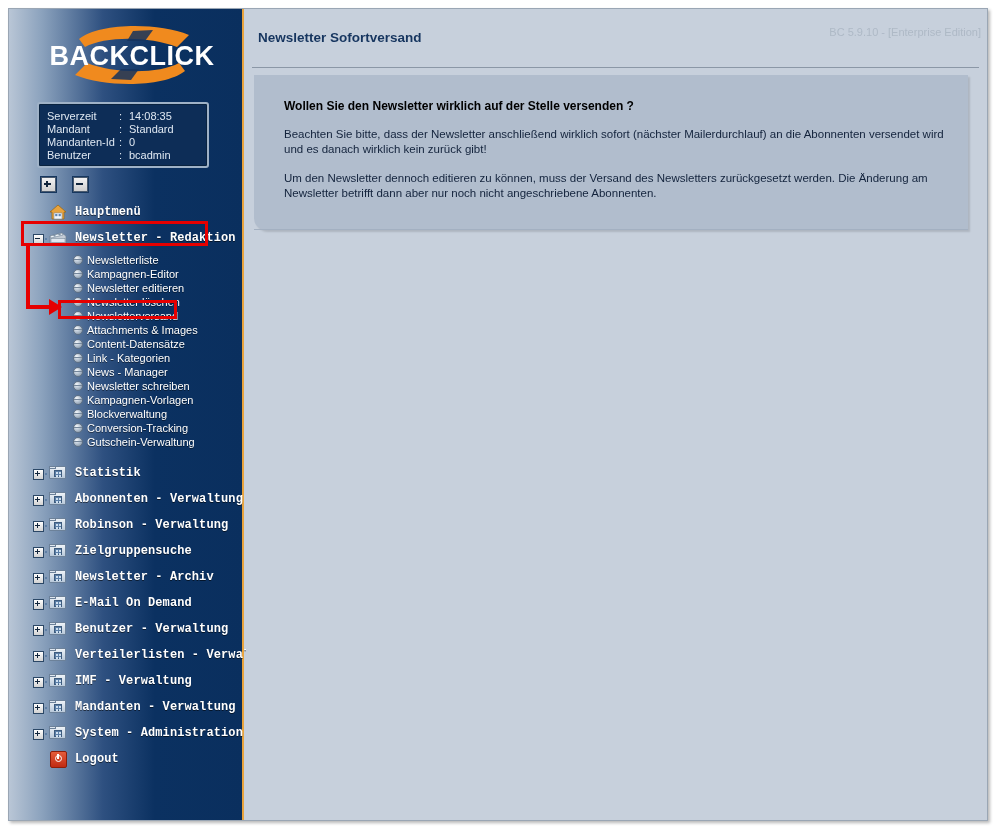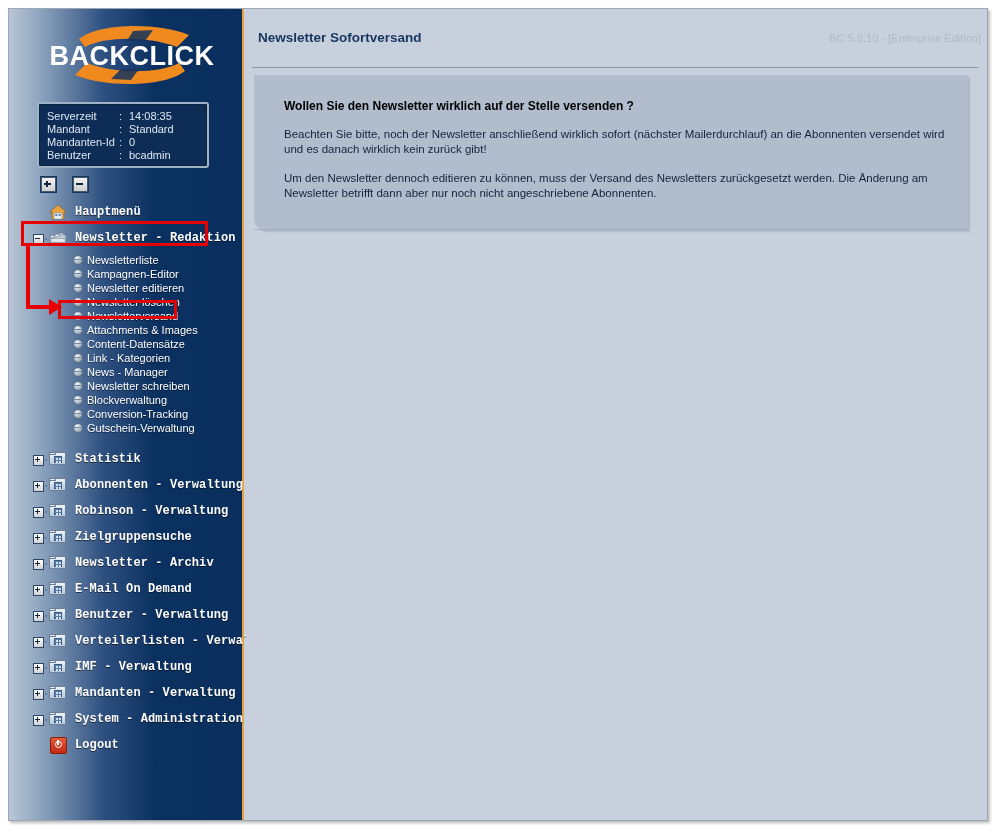--- a/index.html
+++ b/index.html
@@ -116,21 +116,21 @@
   .content{
     position:absolute;left:237px;top:0;right:0;bottom:0;
     background:#c7d0dc;
   }
   .page-title{
     position:absolute;left:12px;top:21px;
     color:#16355f;font-size:13.5px;font-weight:bold;
     font-family:"Liberation Sans",sans-serif;
   }
   .version{
-    position:absolute;right:6px;top:23px;
+    position:absolute;right:6px;top:17px;
     color:#aeb9c6;font-size:11px;
   }
   .hrule{
     position:absolute;left:6px;top:58px;right:8px;height:1px;background:#8b97a6;
   }
   .panel{
     position:absolute;left:8px;top:66px;right:19px;
     background:#b1bdcd;
     border-bottom-left-radius:12px;
     box-shadow:2px 2px 2px rgba(0,0,0,0.13);
@@ -286,20 +286,24 @@
           <div class="sitem">
             <span class="sico"></span>
             <span class="slbl">News - Manager</span>
           </div>
           <div class="sitem">
             <span class="sico"></span>
             <span class="slbl">Newsletter schreiben</span>
           </div>
           <div class="sitem">
             <span class="sico"></span>
+            <span class="slbl">Kampagnen-Vorlagen</span>
+          </div>
+          <div class="sitem">
+            <span class="sico"></span>
             <span class="slbl">Blockverwaltung</span>
           </div>
           <div class="sitem">
             <span class="sico"></span>
             <span class="slbl">Conversion-Tracking</span>
           </div>
           <div class="sitem">
             <span class="sico"></span>
             <span class="slbl">Gutschein-Verwaltung</span>
           </div>
@@ -549,21 +553,21 @@
     </div>
 
     <div class="content">
       <div class="page-title">Newsletter Sofortversand</div>
       <div class="version">BC 5.9.10 - [Enterprise Edition]</div>
       <div class="hrule"></div>
 
       <div class="panel">
         <div class="body">
           <p class="q">Wollen Sie den Newsletter wirklich auf der Stelle versenden ?</p>
-          <p class="p">Beachten Sie bitte, noch der Newsletter anschließend wirklich sofort (nächster Mailerdurchlauf) an die Abonnenten versendet wird und es danach wirklich kein zurück gibt!</p>
+          <p class="p">Beachten Sie bitte, dass der Newsletter anschließend wirklich sofort (nächster Mailerdurchlauf) an die Abonnenten versendet wird und es danach wirklich kein zurück gibt!</p>
           <p class="p last">Um den Newsletter dennoch editieren zu können, muss der Versand des Newsletters zurückgesetzt werden. Die Änderung am Newsletter betrifft dann aber nur noch nicht angeschriebene Abonnenten.</p>
         </div>
         <div class="sep"></div>
       </div>
     </div>
 
     <div class="anno anno-box" style="left:12px;top:212px;width:187px;height:25px;"></div>
 
     <div class="anno anno-line" style="left:17px;top:237px;width:4px;height:63px;"></div>
     <div class="anno anno-line" style="left:17px;top:296px;width:28px;height:4px;"></div>

